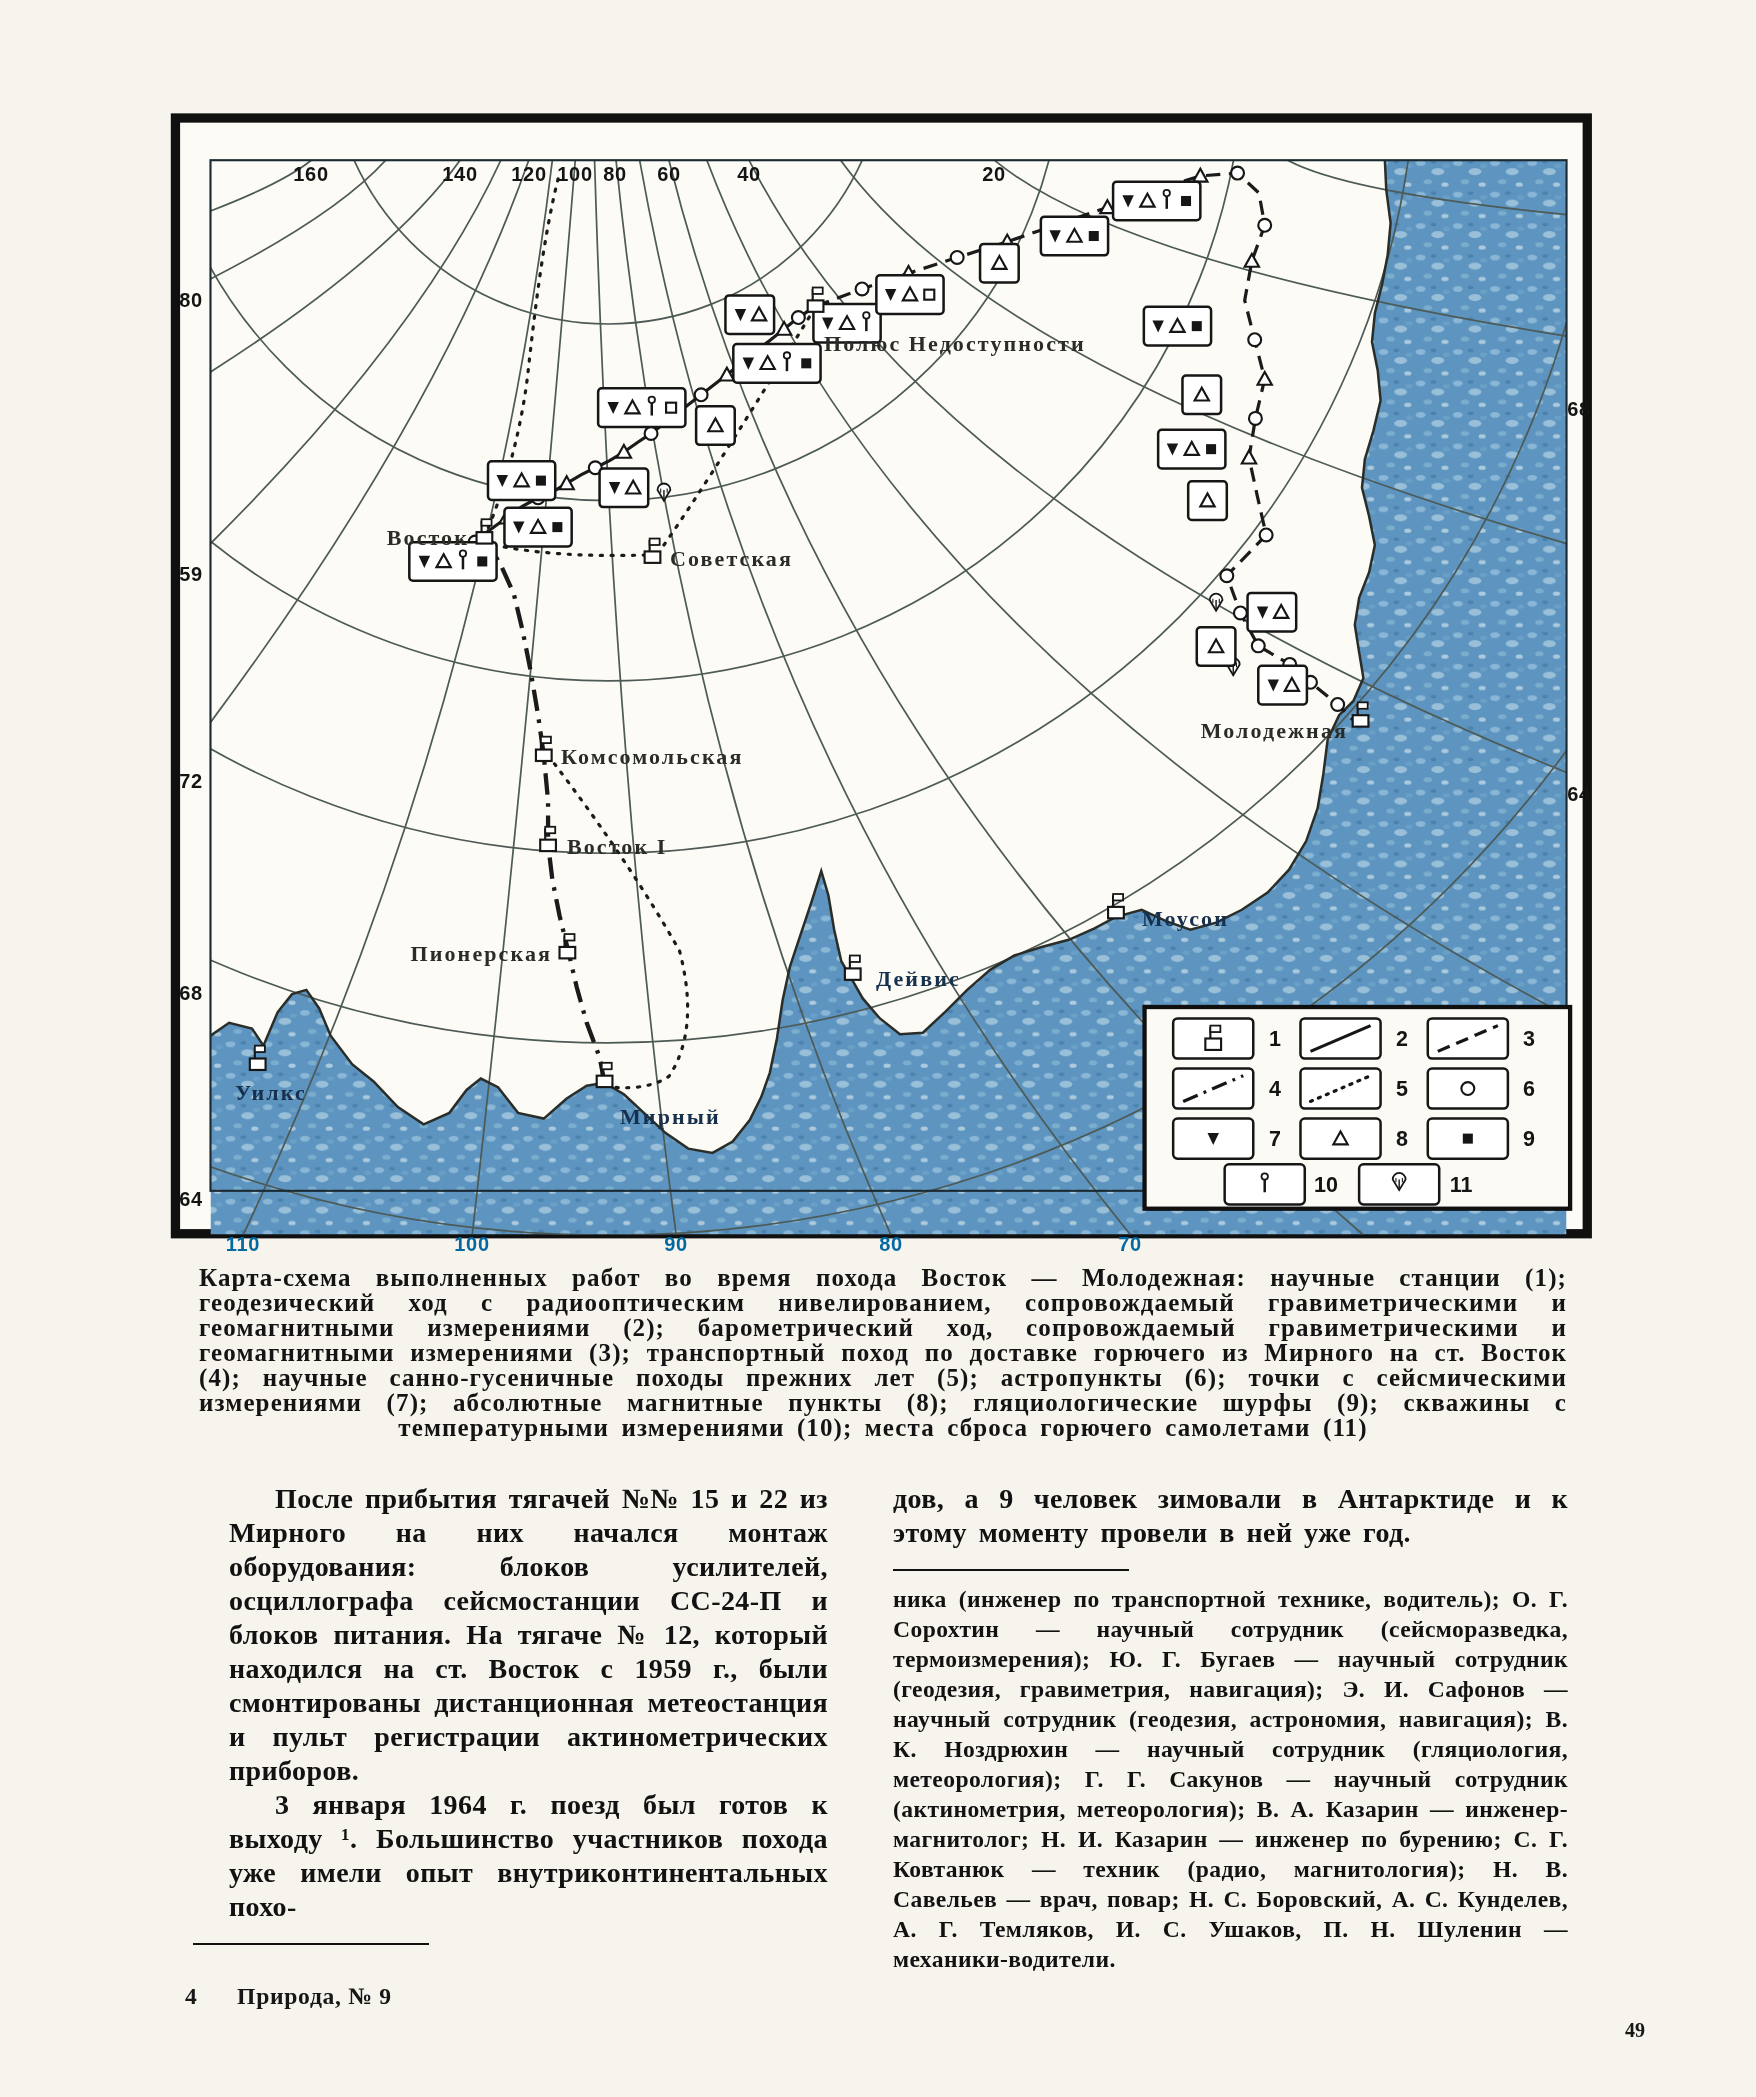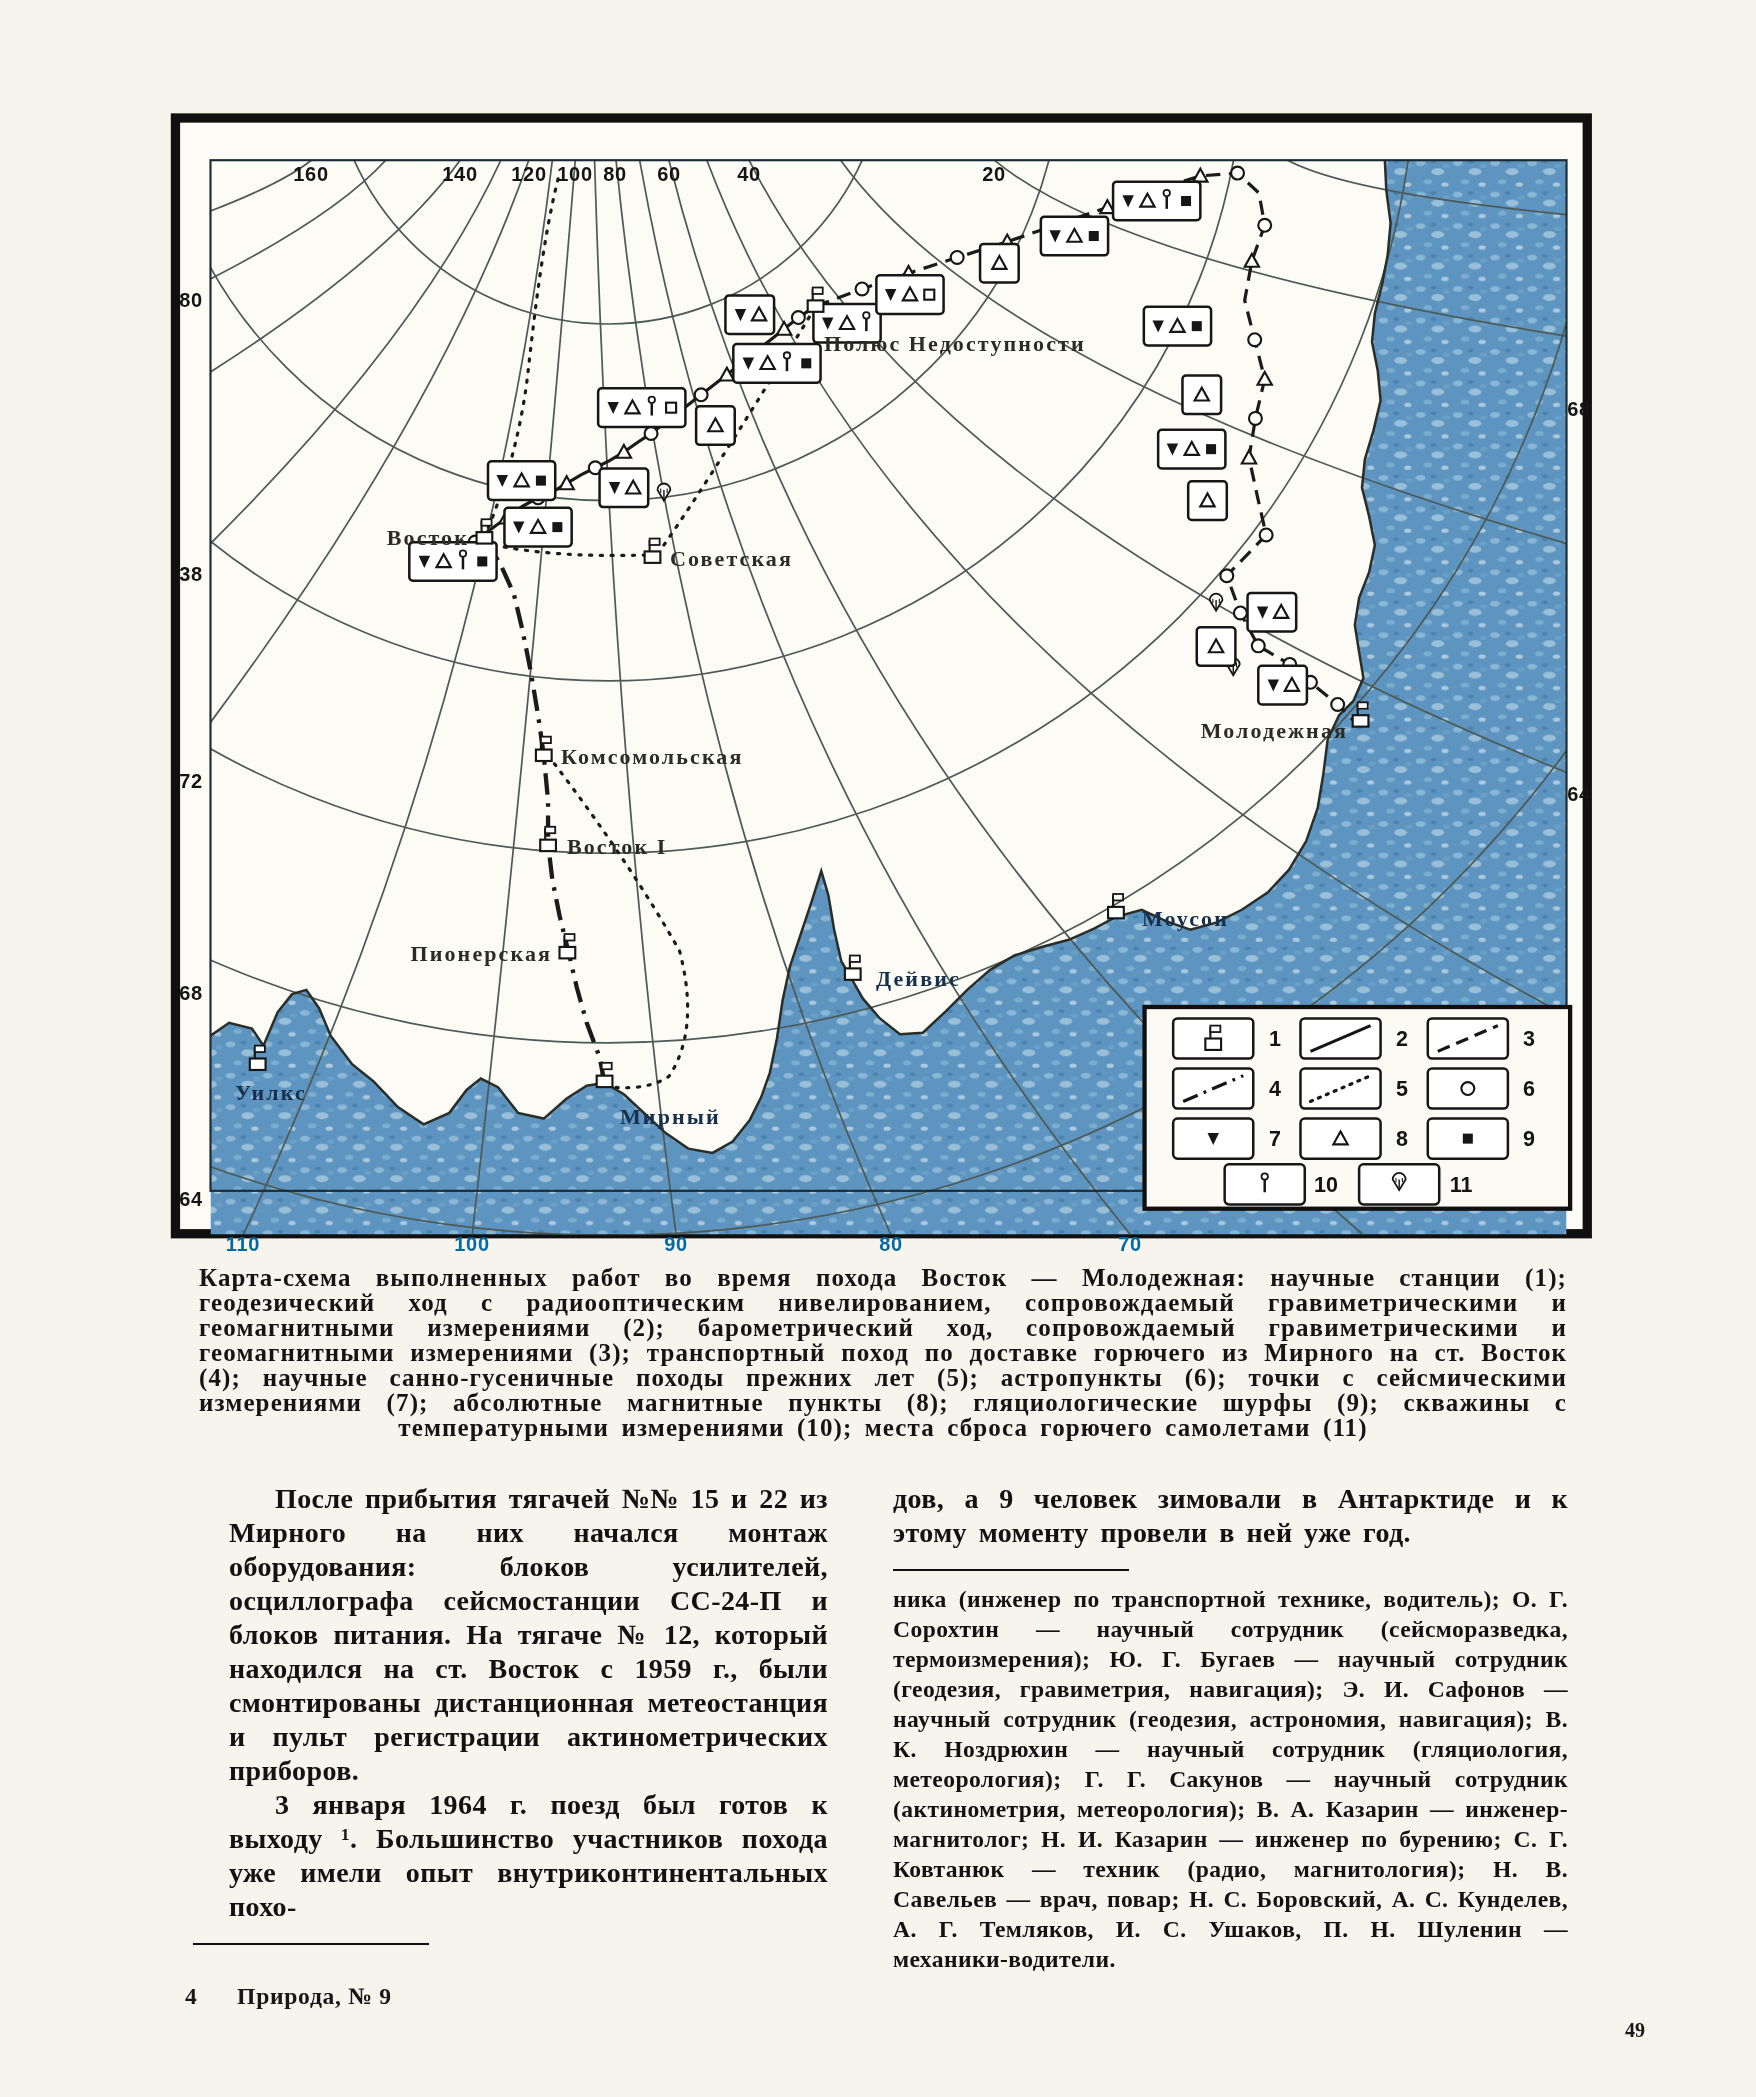--- a/index.html
+++ b/index.html
@@ -361,21 +361,21 @@
 <span class="lbl" style="left:311px;top:142px">160</span>
 <span class="lbl" style="left:460px;top:142px">140</span>
 <span class="lbl" style="left:529px;top:142px">120</span>
 <span class="lbl" style="left:575px;top:142px">100</span>
 <span class="lbl" style="left:615px;top:142px">80</span>
 <span class="lbl" style="left:669px;top:142px">60</span>
 <span class="lbl" style="left:749px;top:142px">40</span>
 <span class="lbl" style="left:994px;top:142px">20</span>
 
 <span class="lbl" style="left:191px;top:268px">80</span>
-<span class="lbl" style="left:191px;top:542px">38</span>
+<span class="lbl" style="left:191px;top:542px">59</span>
 <span class="lbl" style="left:191px;top:749px">72</span>
 <span class="lbl" style="left:191px;top:961px">68</span>
 <span class="lbl" style="left:191px;top:1167px">64</span>
 
 <span class="lbl" style="left:1579px;top:377px">68</span>
 <span class="lbl" style="left:1579px;top:762px">64</span>
 
 <span class="lbl blue" style="left:243px;top:1212px">110</span>
 <span class="lbl blue" style="left:472px;top:1212px">100</span>
 <span class="lbl blue" style="left:676px;top:1212px">90</span>

